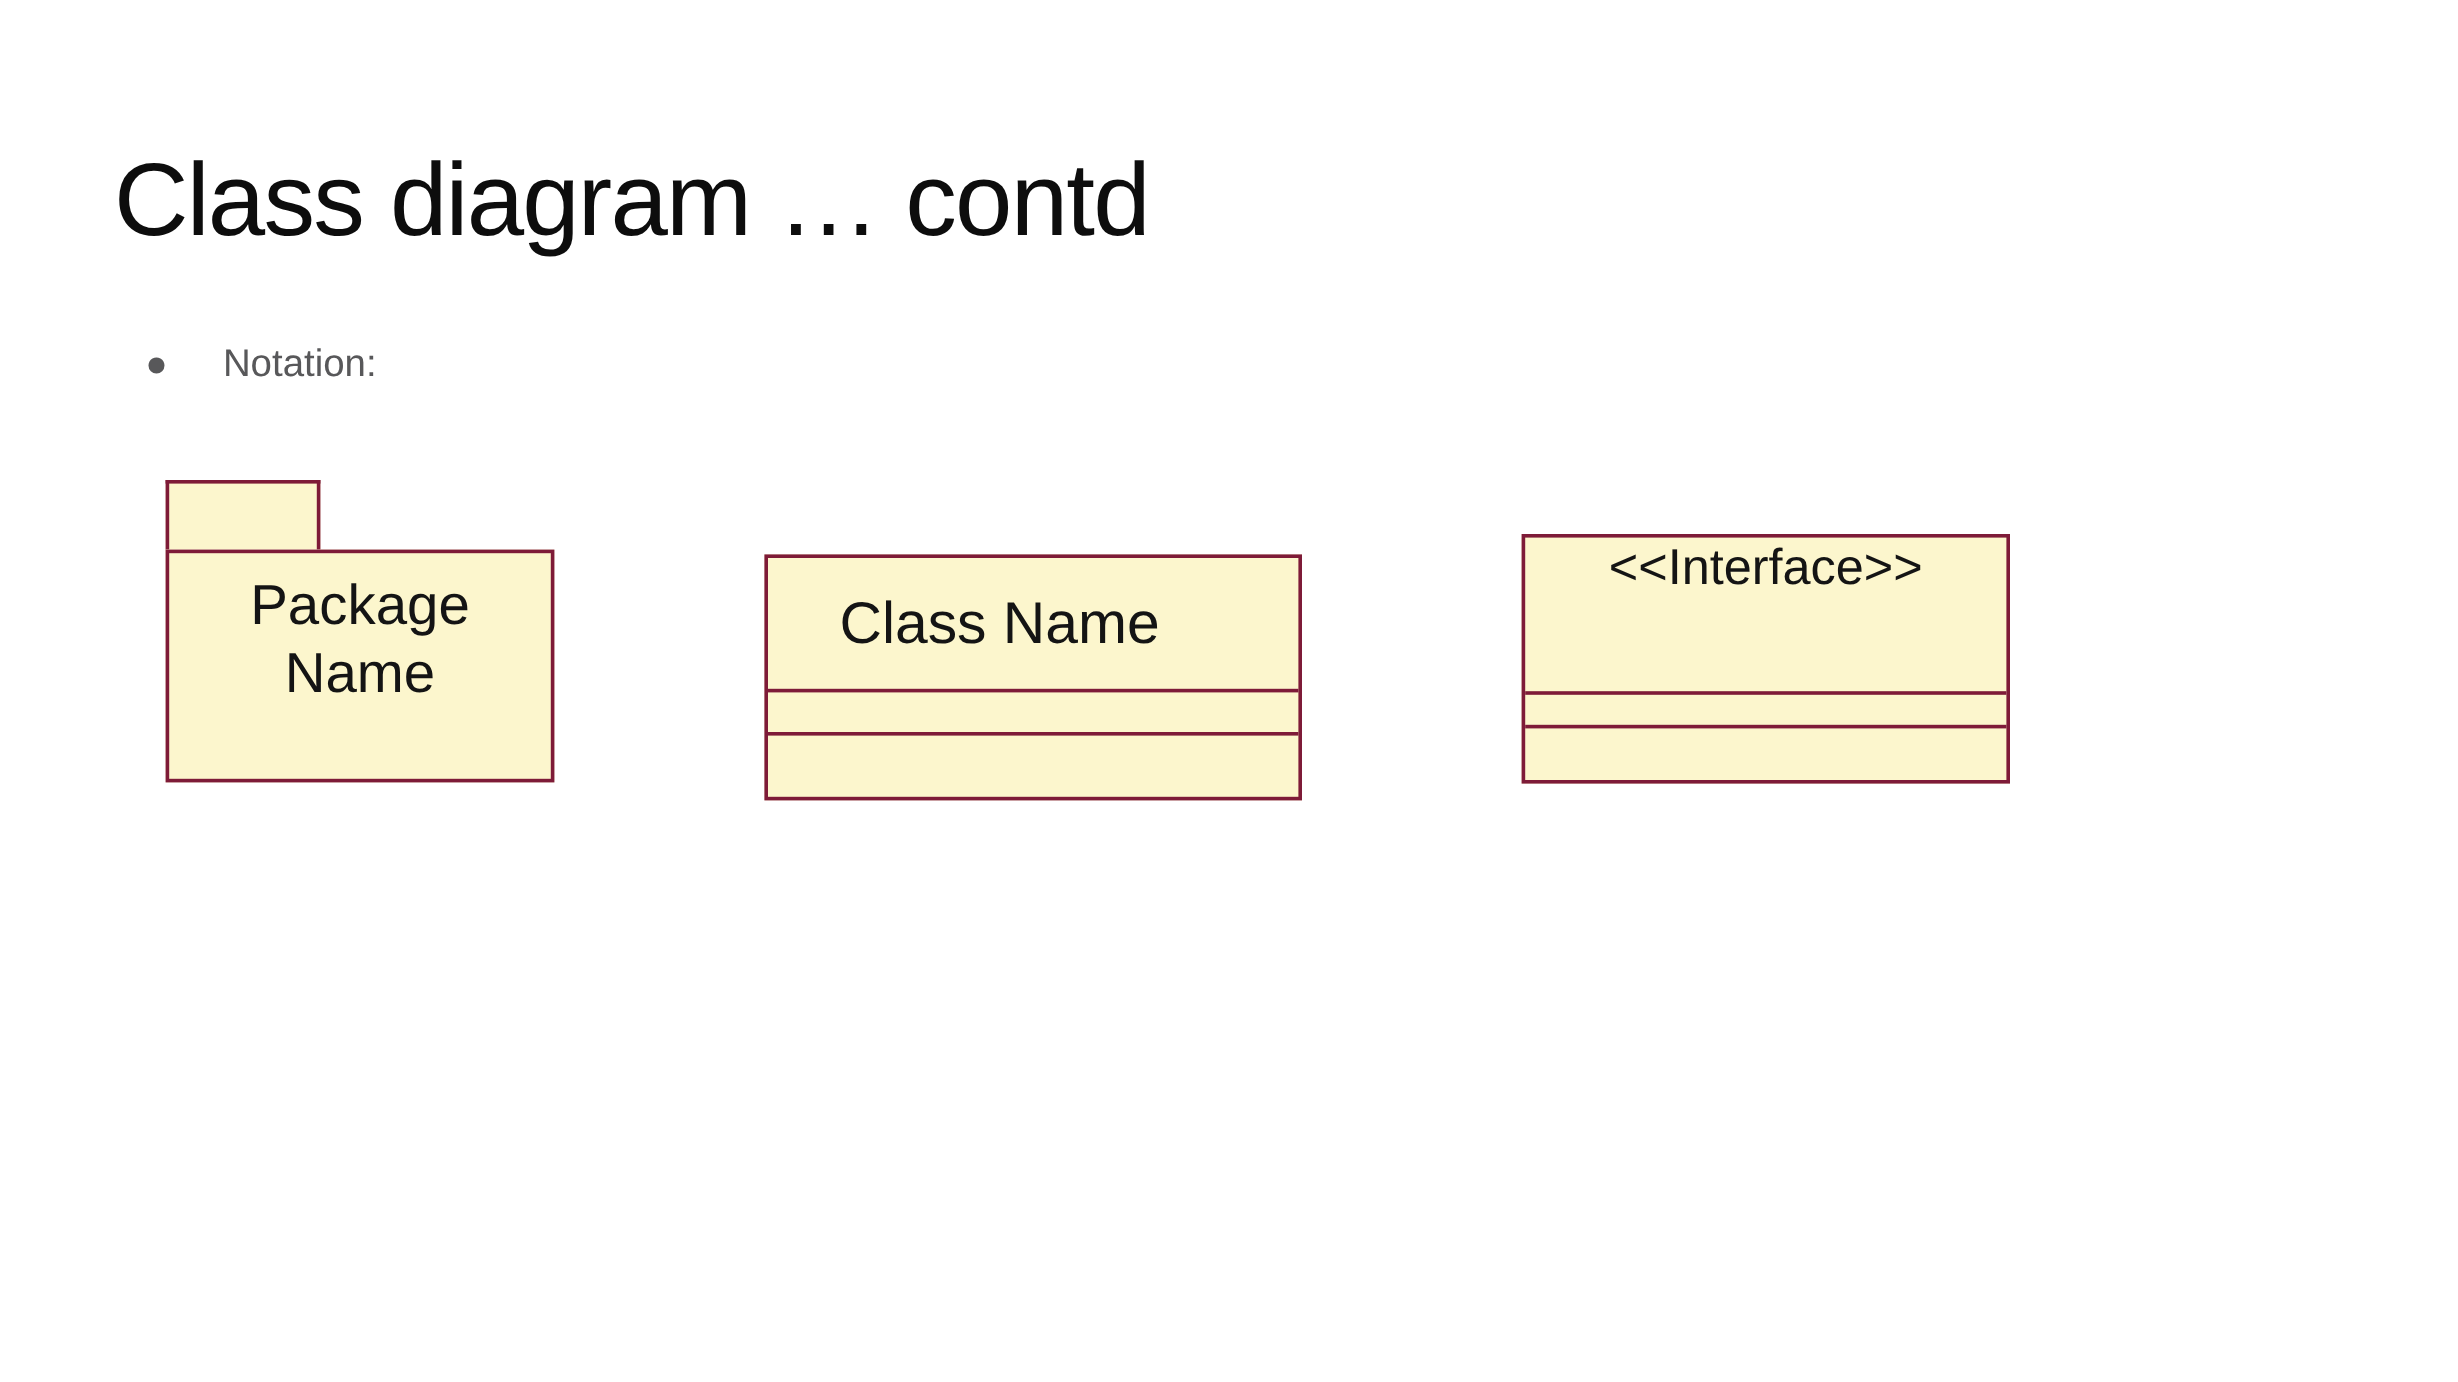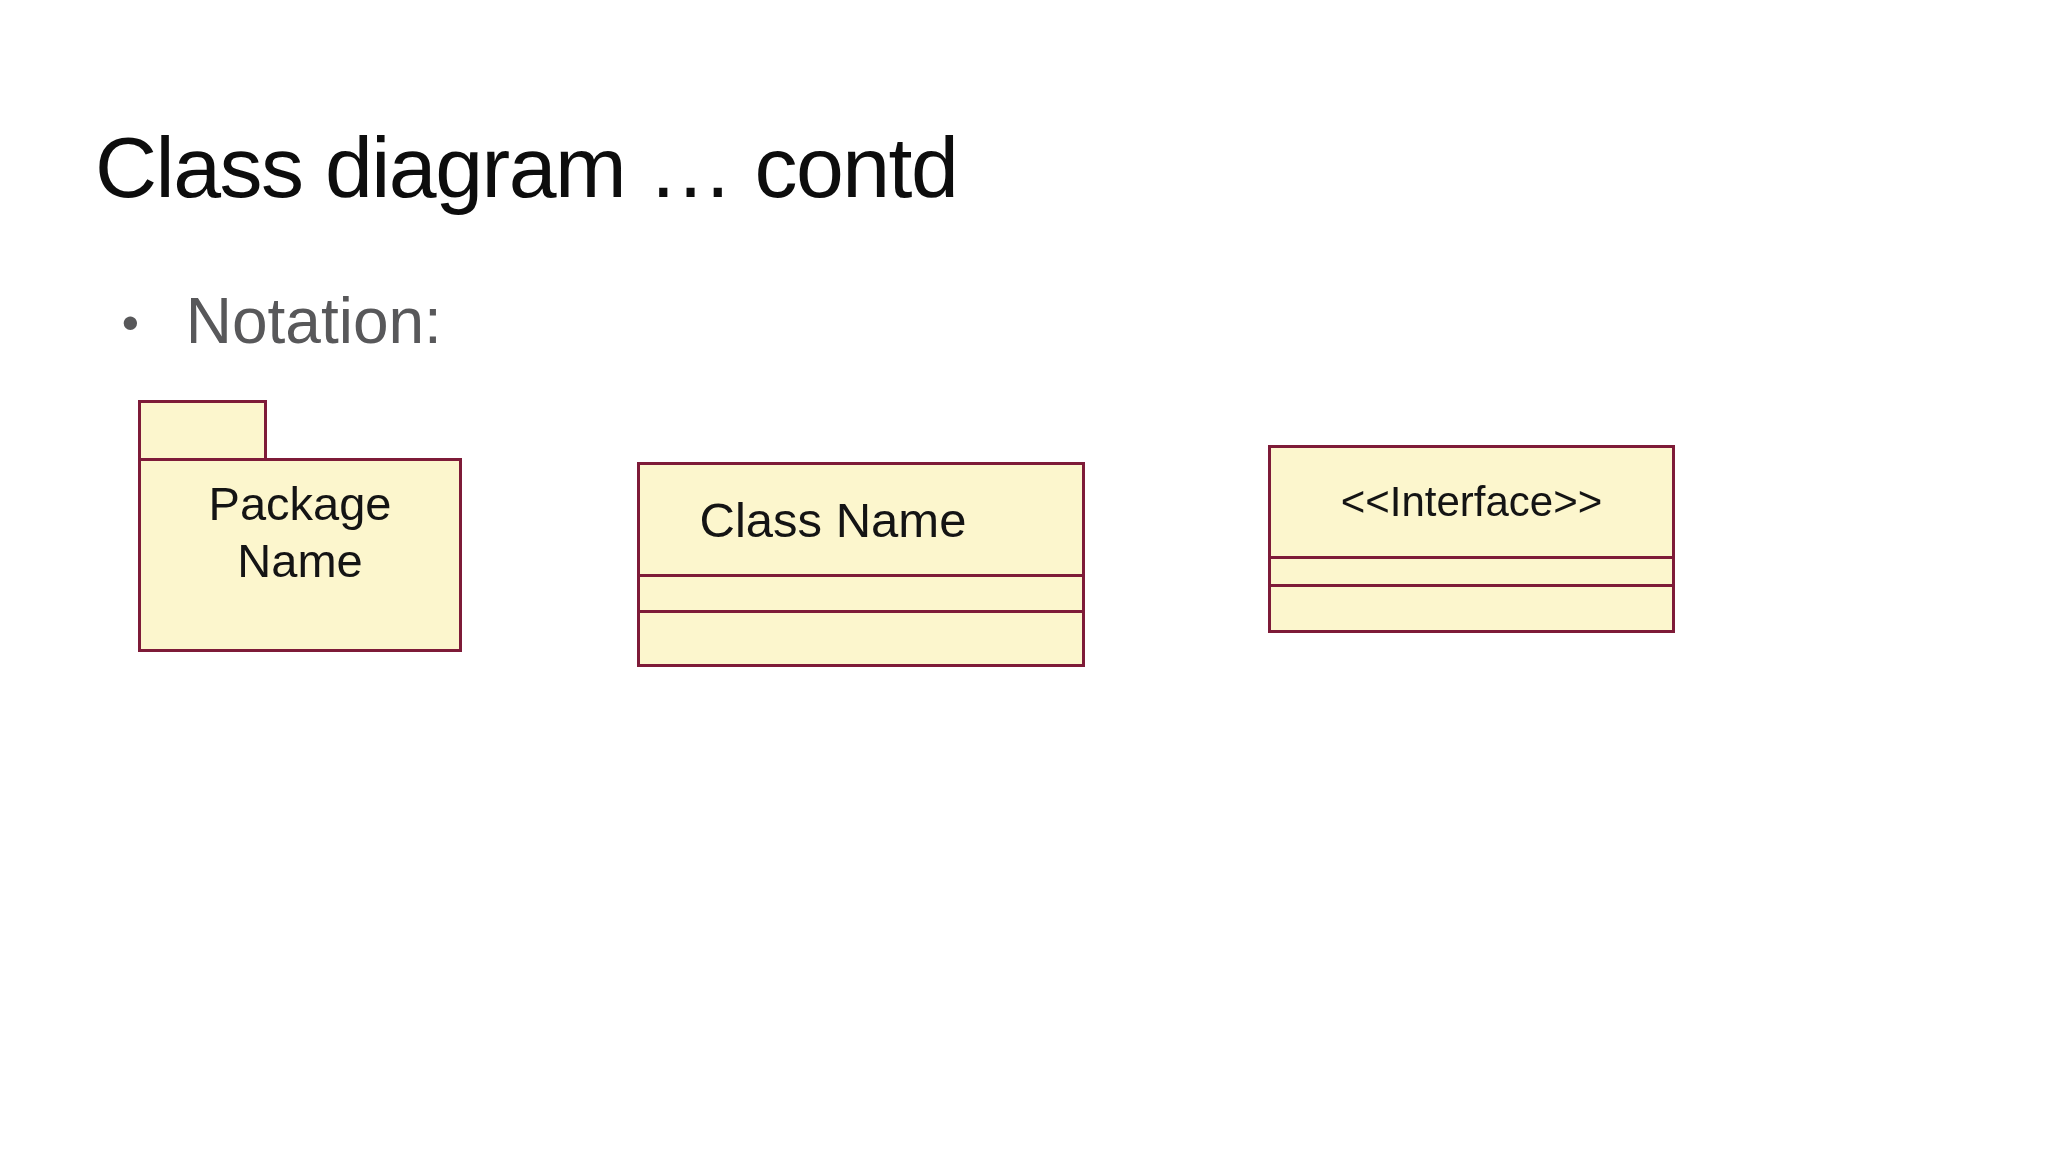--- a/index.html
+++ b/index.html
@@ -38,21 +38,21 @@
     align-items: center;
   }
   .dot {
     font-size: 31px;
     line-height: 1;
     color: var(--bullet-text, #58585a);
     margin-right: 46px;
     flex: none;
   }
   .bullet-label {
-    font-size: 64px;
+    font-size: 32px;
     line-height: 1.2;
     color: var(--bullet-text, #58585a);
     white-space: nowrap;
   }
   
   .package {
     position: absolute;
     left: 126px;
     top: 400px;
     margin-left: 12px;
@@ -112,24 +112,24 @@
   .iface {
     position: absolute;
     left: 1268px;
     top: 445px;
     width: 407px;
     box-sizing: border-box;
     border: 3px solid var(--shape-border, #7e1b38);
     background: var(--shape-fill, #fcf6cd);
   }
   .iface-name {
-    height: 108px;
+    height: 128px;
     display: flex;
-    flex-direction: column;
-    align-items: center;
+    flex-direction: row;
+    align-items: flex-start;
     justify-content: center;
     color: var(--shape-text, #141414);
   }
   .iface-stereo {
     font-size: 42px;
     line-height: 1.18;
     white-space: nowrap;
   }
   .iface-title {
     font-size: 50px;

